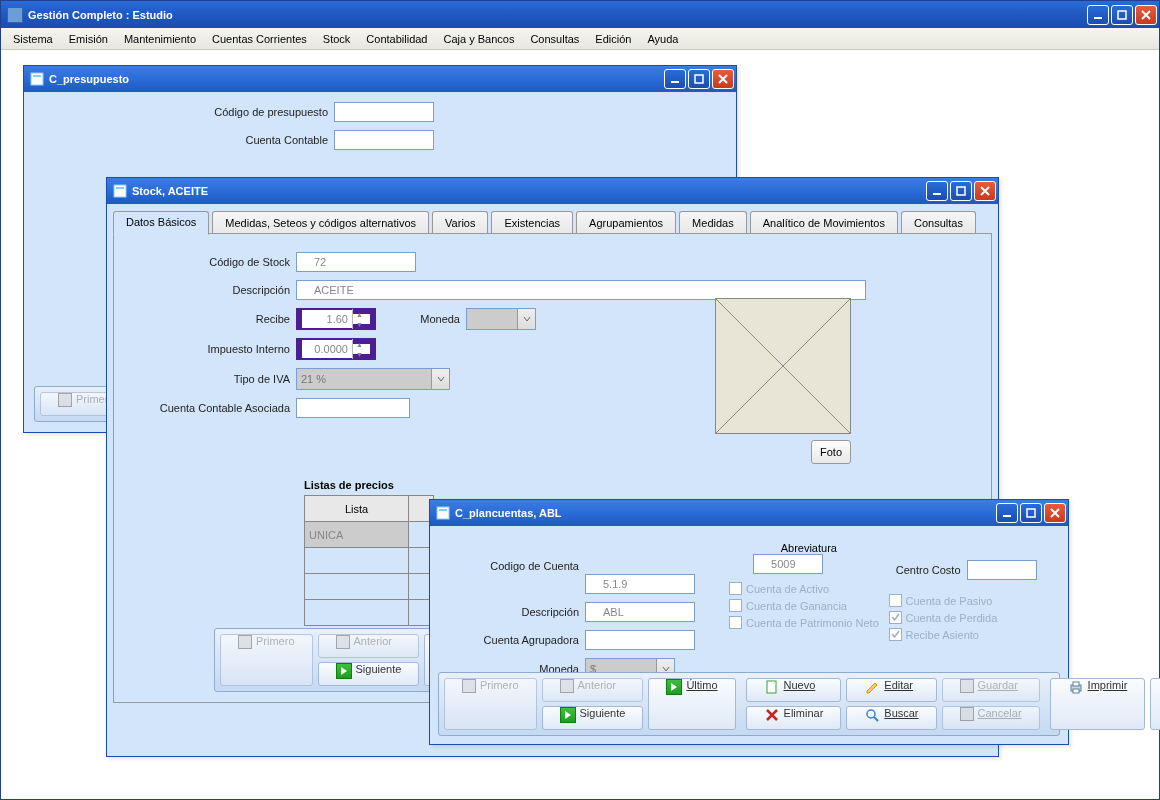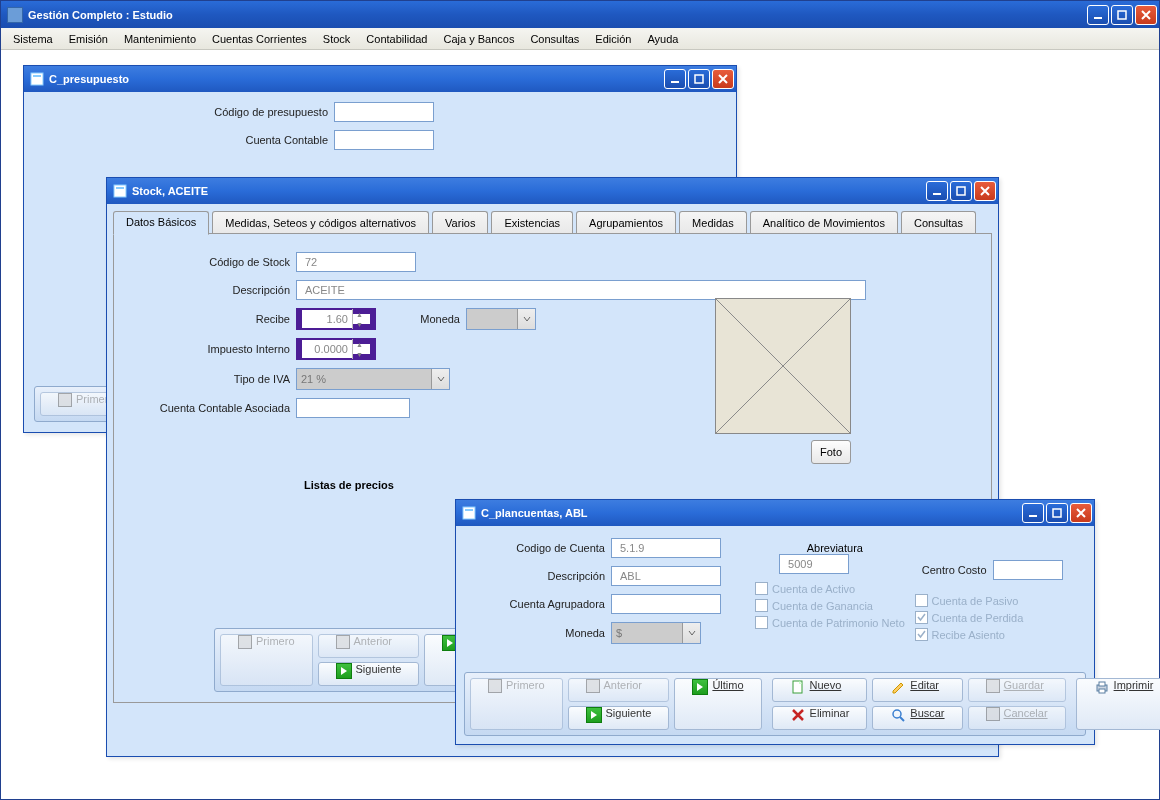--- a/index.html
+++ b/index.html
@@ -15,21 +15,21 @@
 .menubar{height:22px;background:linear-gradient(to bottom,#f5f5f1,#e8e7de);display:flex;align-items:center;padding:0 4px;border-bottom:1px solid #c8c8c0}
 .menubar .mi{padding:3px 8px;cursor:pointer}
 .client{position:relative;width:100%;height:calc(100% - 49px);background:#fff}
 .childwin{position:absolute;background:#fff;border:1px solid #1a4db0;box-shadow:2px 2px 4px rgba(0,0,0,.1)}
 .child-tb{height:26px;background:linear-gradient(to bottom,#3d7de0 0%,#2a6cd8 50%,#1f58c0 100%);display:flex;align-items:center;padding:0 2px 0 6px;color:#fff}
 .child-tb .ic{width:14px;height:14px;margin-right:5px}
 .child-tb .ic svg{width:14px;height:14px}
 .child-tb .ttl{flex:1;font-weight:bold}
 .child-body{background:#d3e5fa;height:calc(100% - 26px);padding:10px;position:relative}
 .lbl{text-align:right;color:#222;padding-right:6px;display:inline-block}
-.inp{border:1px solid #7a9fcf;background:#fff;height:20px;padding:2px 8px;color:#888}
+.inp{border:1px solid #7a9fcf;background:#fff;height:20px;padding:2px 17px;color:#888}
 .row{display:flex;align-items:center;margin-bottom:8px}
 .spin{border:6px solid #4c1d95;background:#fff;height:22px;display:flex;align-items:center}
 .spin input{border:none;height:18px;padding:0 4px;text-align:right;width:50px;color:#888}
 .spin .sbtns{display:flex;flex-direction:column;width:14px;height:20px;border-left:1px solid #bbb}
 .spin .sbtns span{flex:1;display:flex;align-items:center;justify-content:center;font-size:7px;color:#888;cursor:pointer}
 .combo{border:1px solid #7a9fcf;background:#ccc;height:22px;display:flex;align-items:center}
 .combo .ctext{flex:1;padding:0 4px;color:#777}
 .combo .cbtn{width:18px;height:100%;background:linear-gradient(to bottom,#eee,#ddd);border-left:1px solid #999;display:flex;align-items:center;justify-content:center}
 .combo .cbtn svg{width:8px;height:8px}
 .tabs{display:flex;gap:3px;margin-bottom:0}
@@ -246,20 +246,44 @@
             </div>
             <div style="text-align:right;margin-top:6px">
               <button class="btn small">
                   <span class="blabel">Foto</span>
                 </button>
             </div>
           </div>
 
           <div style="position:absolute;left:190px;top:245px">
             <div style="font-weight:bold;margin-bottom:4px">Listas de precios</div>
+            <table class="pricetbl">
+              <tbody>
+                  <tr>
+                    <th>Lista</th>
+                    <th class="thin"></th>
+                  </tr>
+              <tr>
+                    <td class="val">UNICA</td>
+                    <td></td>
+                  </tr>
+              <tr>
+                    <td></td>
+                    <td></td>
+                  </tr>
+              <tr>
+                    <td></td>
+                    <td></td>
+                  </tr>
+              <tr>
+                    <td></td>
+                    <td></td>
+                  </tr>
+            </tbody>
+              </table>
           </div>
 
           <div style="position:absolute;left:100px;bottom:10px">
             <div class="navblk">
               <div class="navbtn dis" style="height:52px">
                 <span class="sq"></span>
                 <span class="lbl2">Primero</span>
               </div>
               <div class="navcol">
                 <div class="navbtn dis">
@@ -283,21 +307,21 @@
                   </span>
                 <span class="lbl2"><span class="under">Último</span></span>
               </div>
             </div>
           </div>
 
         </div>
       </div>
     </div>
 
-    <div class="childwin" style="left:454px;top:449px;width:640px;height:246px">
+    <div class="childwin" style="left:428px;top:449px;width:640px;height:246px">
       <div class="child-tb">
         <span class="ic"><svg viewBox="0 0 14 14">
               <rect x="1" y="1" width="12" height="12" fill="#fff" stroke="#8cf"></rect>
               <rect x="3" y="3" width="8" height="2" fill="#8cf"></rect>
             </svg></span>
         <span class="ttl">C_plancuentas, ABL</span>
         <div class="win-btns">
           <span class="wbtn">
               <svg viewBox="0 0 12 12">
                 <rect x="2" y="8" width="8" height="2" fill="#fff"></rect>
@@ -314,21 +338,21 @@
               </svg>
             </span>
         </div>
       </div>
       <div class="child-body" style="padding:12px 10px 10px 10px">
 
         <div style="display:flex">
           <div style="width:290px">
             <div class="row">
                 <span class="lbl" style="width:145px">Codigo de Cuenta</span>
-                <input class="inp" style="width: 110px;" value="5.1.9">
+                <input class="inp" style="width: 110px; margin-top: 36px;" value="5.1.9">
               </div>
             <div class="row">
                 <span class="lbl" style="width:145px">Descripción</span>
                 <input class="inp" style="width: 110px;" value="ABL">
               </div>
             <div class="row">
                 <span class="lbl" style="width:145px">Cuenta Agrupadora</span>
                 <input class="inp" style="width: 110px;" value="">
               </div>
             <div class="row">

